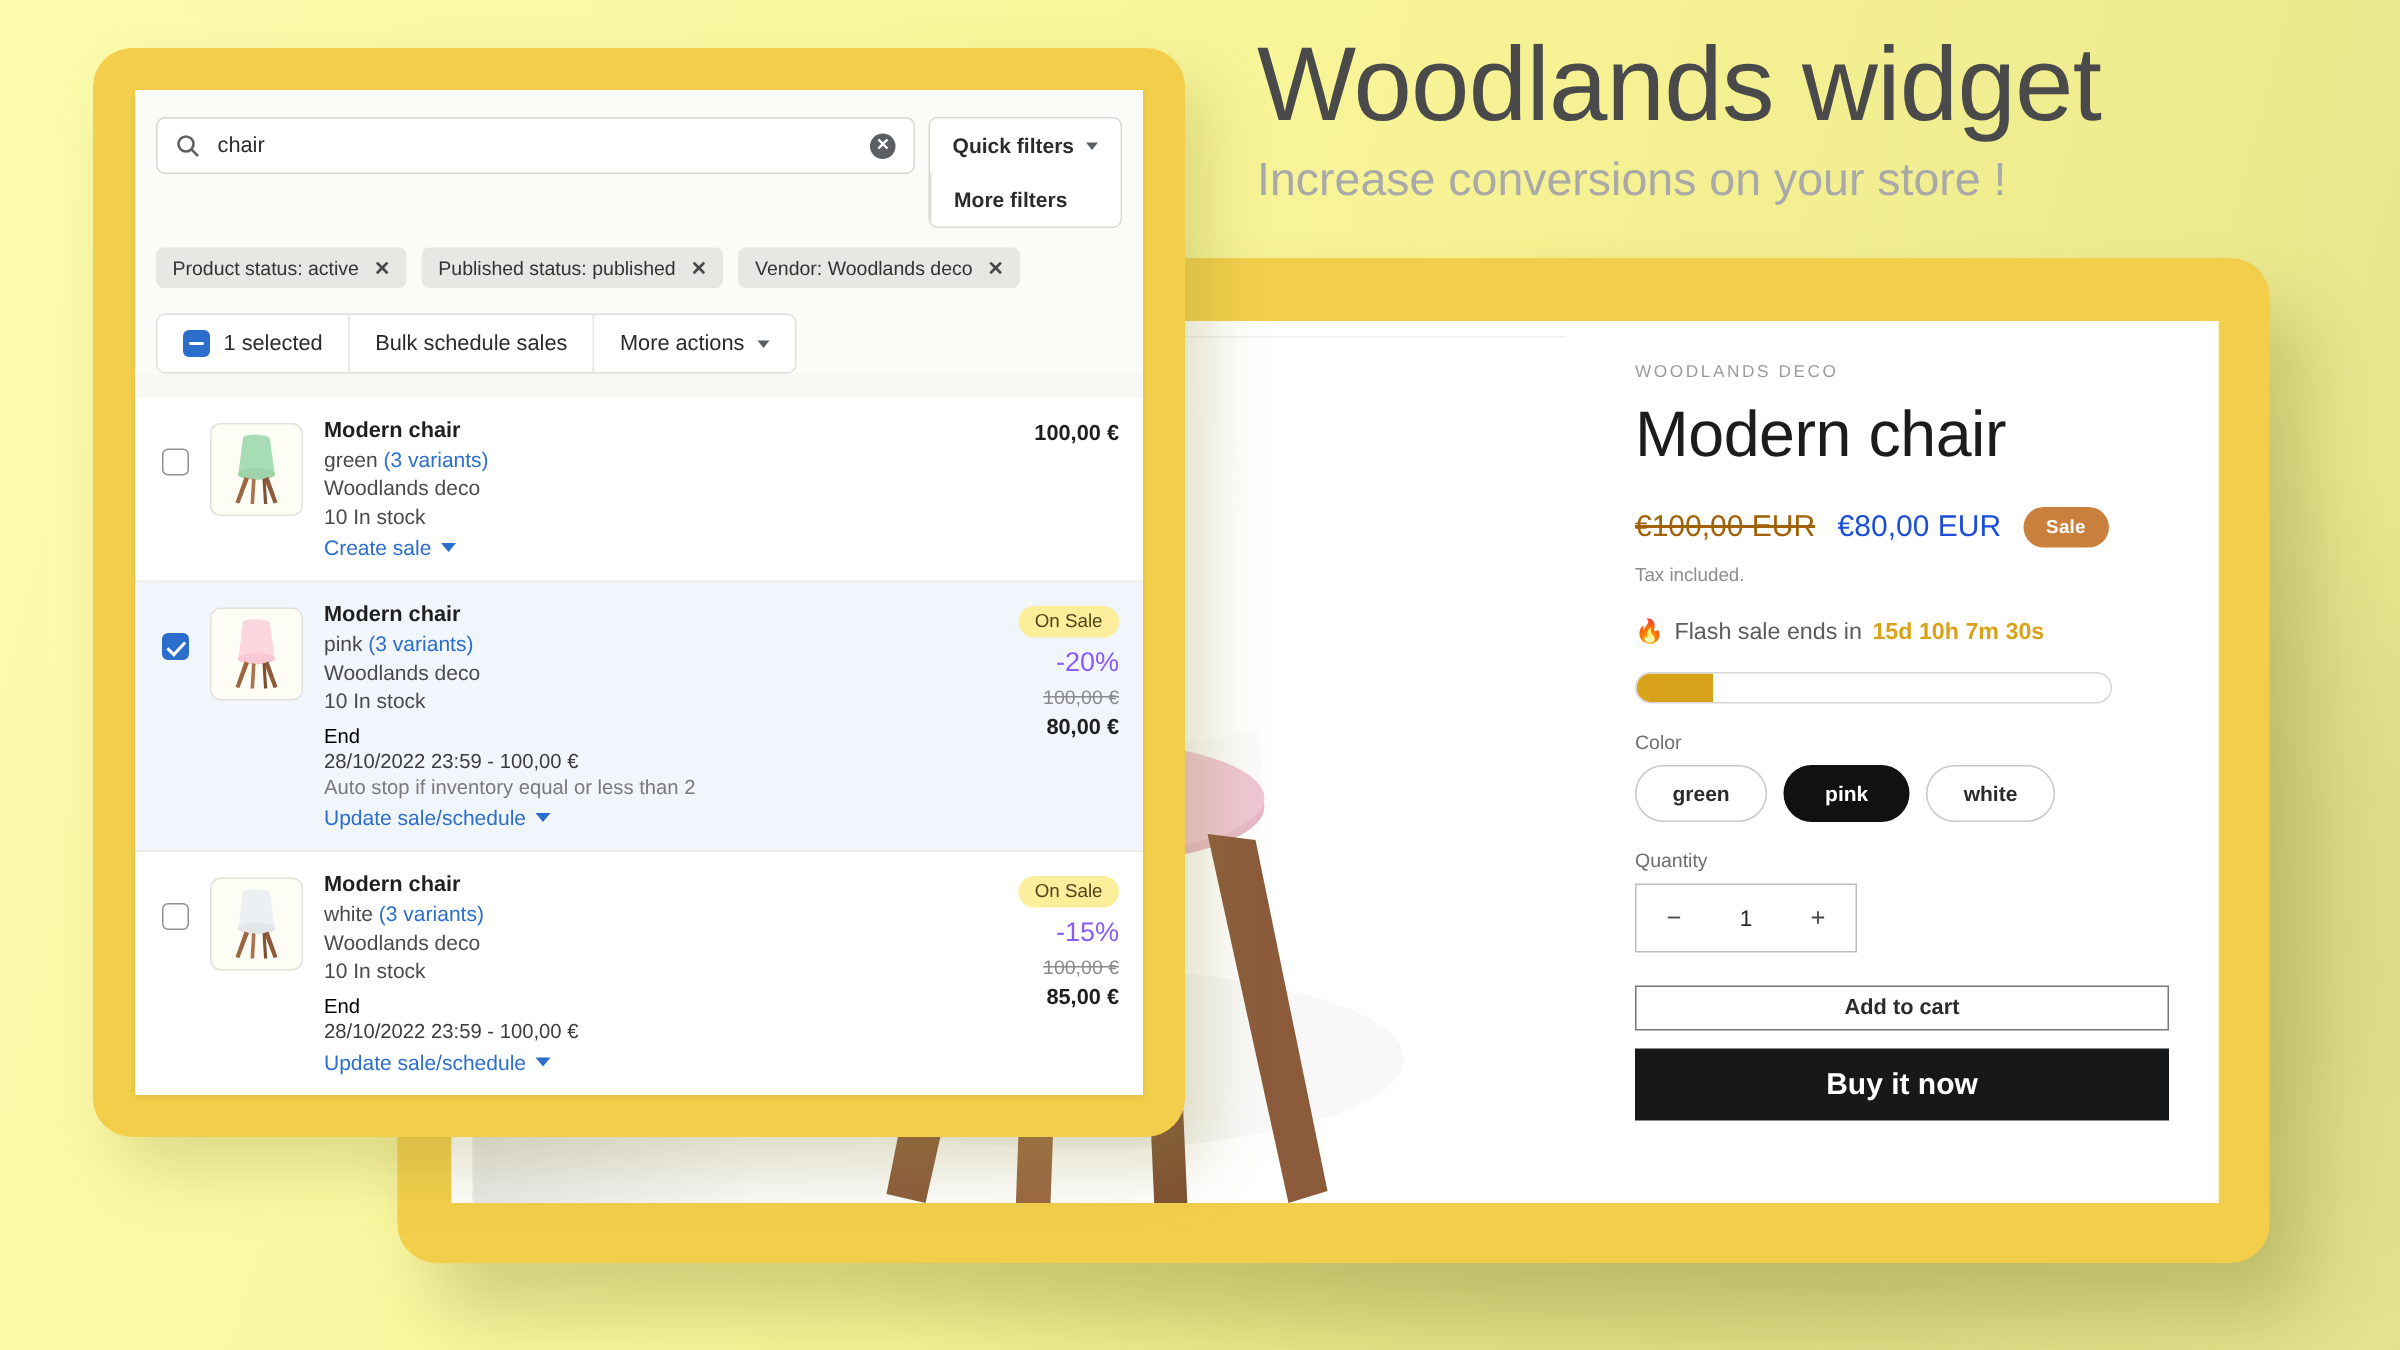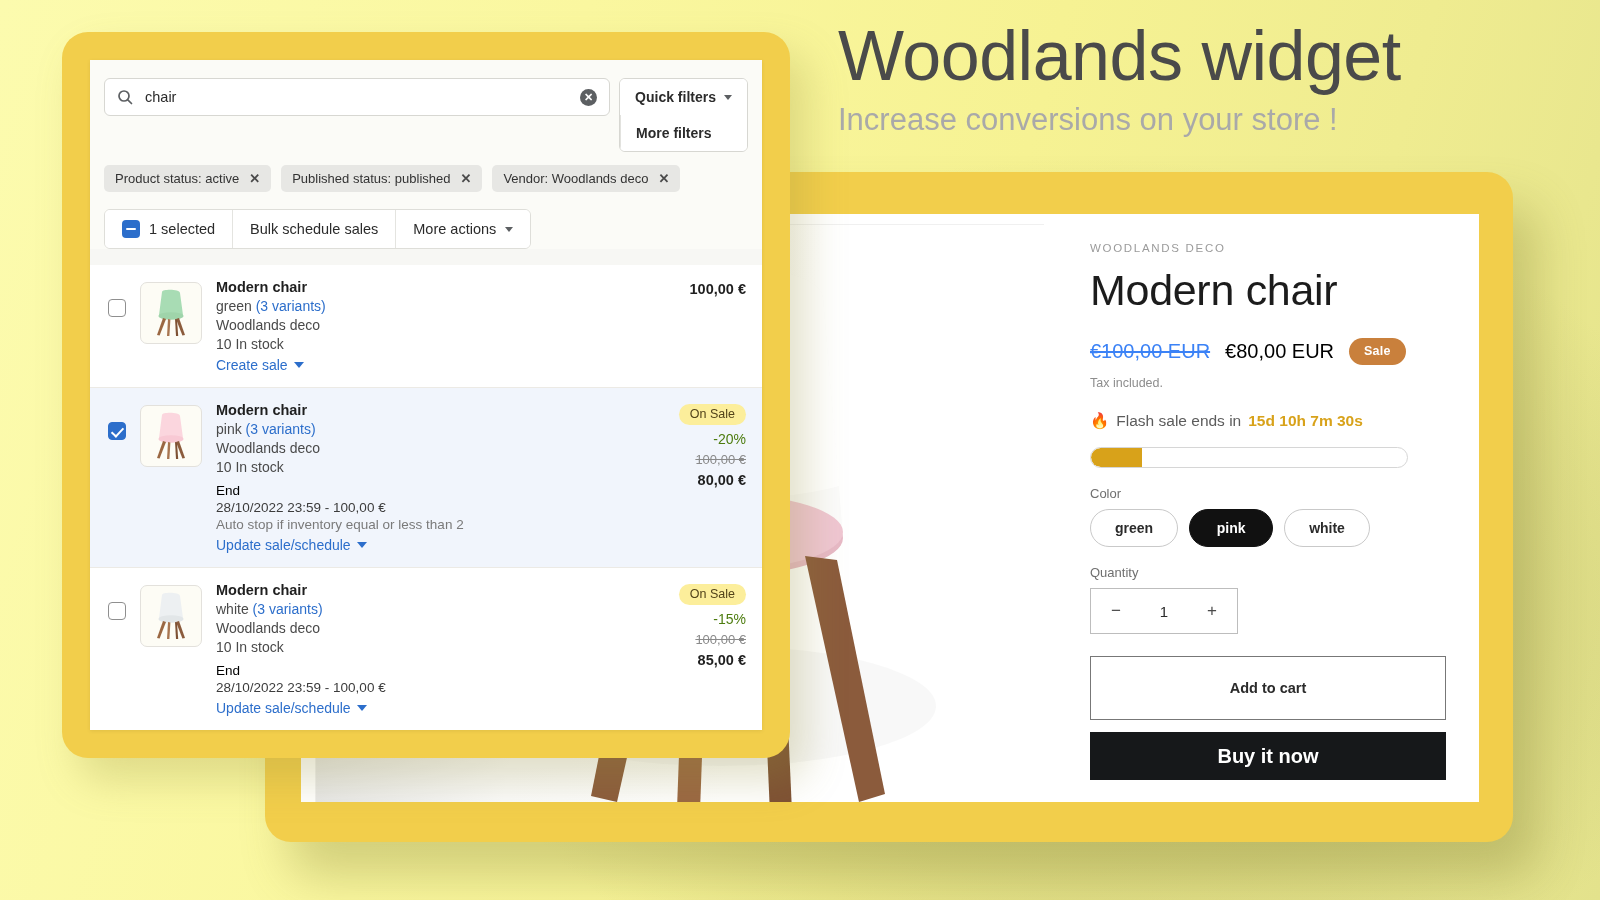--- a/index.html
+++ b/index.html
@@ -135,26 +135,26 @@
     letter-spacing: -0.3px;
   }
   .price-row {
     display: flex;
     align-items: center;
     gap: 15px;
     margin-top: 22px;
   }
   .price-old {
     font-size: 20px;
-    color: #3b82f6;
+    color: #a16207;
     text-decoration: line-through;
   }
   .price-new {
     font-size: 20px;
-    color: #000000;
+    color: #1d4ed8;
   }
   .sale-badge {
     background: #C9803C;
     color: #fff;
     font-size: 12.5px;
     font-weight: 700;
     padding: 6px 15px 7px;
     border-radius: 20px;
     letter-spacing: 0.2px;
   }
@@ -228,21 +228,21 @@
     justify-content: space-between;
     padding: 0 20px;
     background: #fff;
   }
   .qty-btn { font-size: 17px; color: #4a4a4a; }
   .qty-val { font-size: 15px; color: #2b2b2b; }
 
   .btn-cart {
     margin-top: 22px;
     width: 356px;
-    height: 64px;
+    height: 30px;
     border: 1px solid #777;
     background: #fff;
     color: #2b2b2b;
     font-size: 14.5px;
     font-weight: 600;
     display: flex;
     align-items: center;
     justify-content: center;
   }
   .btn-buy {
@@ -431,21 +431,21 @@
   }
   .pprice { font-size: 14.5px; font-weight: 700; color: #1f1f1f; }
   .onsale {
     display: inline-block;
     background: #FCEE9B;
     color: #52431a;
     font-size: 12.5px;
     padding: 3px 11px 4px;
     border-radius: 11px;
   }
-  .pdisc { font-size: 14px; color: #4d7c0f; margin-top: 6px; }
+  .pdisc { font-size: 18px; color: #8b5cf6; margin-top: 6px; }
   .pold { font-size: 13px; color: #8a8a8a; text-decoration: line-through; margin-top: 5px; }
   .pnew { font-size: 14.5px; font-weight: 700; color: #1f1f1f; margin-top: 5px; }
 </style>
 </head>
 <body>
 
 <div class="bg-base"></div>
 <div class="bg-olive"></div>
 
 <div class="headline-wrap">

